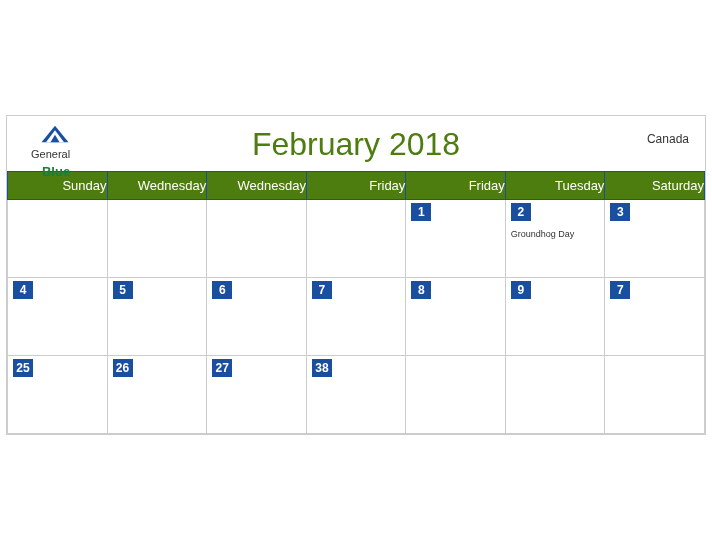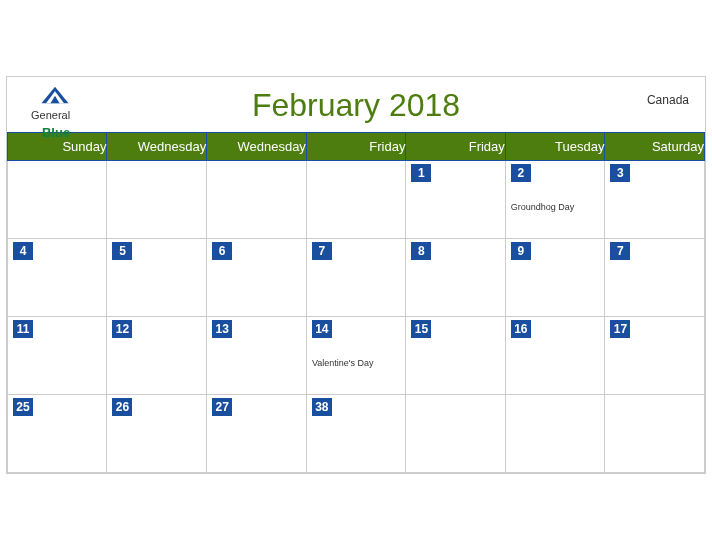--- a/index.html
+++ b/index.html
@@ -97,21 +97,21 @@
       width: 20px;
       height: 18px;
       line-height: 18px;
       text-align: center;
       border-radius: 0;
       margin-bottom: 2px;
     }
     .holiday-label {
       font-size: 9px;
       color: #333;
-      margin-top: 20px;
+      margin-top: 8px;
       line-height: 1.2;
     }
     td.empty {
       background: #fff;
     }
   </style>
 </head>
 <body>
 
 <div class="calendar-wrapper">
@@ -181,44 +181,20 @@
           </td>
           <td>
             <span class="day-number">9</span>
           </td>
           <td>
             <span class="day-number">7</span>
           </td>
         </tr>
         <tr>
           <td>
-            <span class="day-number">11</span>
-          </td>
-          <td>
-            <span class="day-number">12</span>
-          </td>
-          <td>
-            <span class="day-number">13</span>
-          </td>
-          <td>
-            <span class="day-number">14</span>
-            <div class="holiday-label">Valentine's Day</div>
-          </td>
-          <td>
-            <span class="day-number">15</span>
-          </td>
-          <td>
-            <span class="day-number">16</span>
-          </td>
-          <td>
-            <span class="day-number">17</span>
-          </td>
-        </tr>
-        <tr>
-          <td>
             <span class="day-number">25</span>
           </td>
           <td>
             <span class="day-number">26</span>
           </td>
           <td>
             <span class="day-number">27</span>
           </td>
           <td>
             <span class="day-number">38</span>

